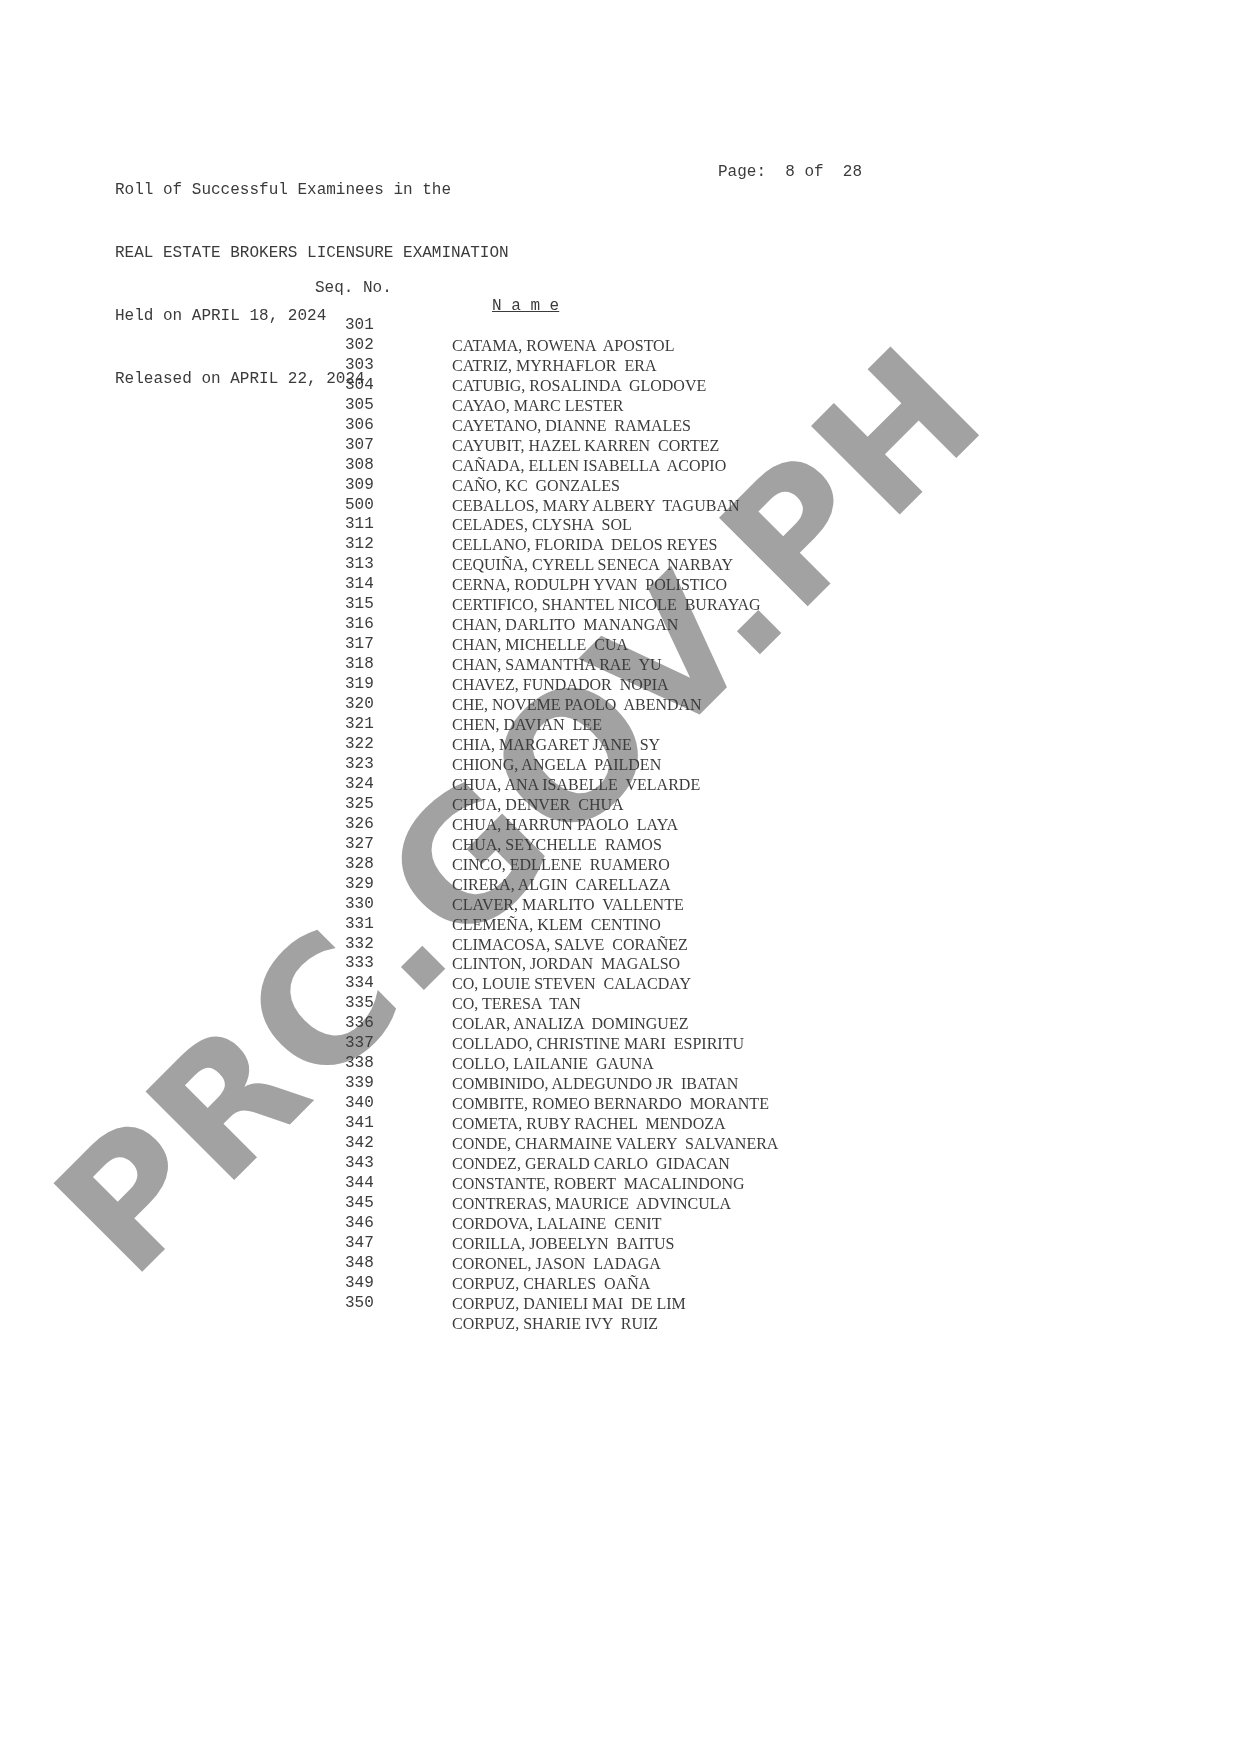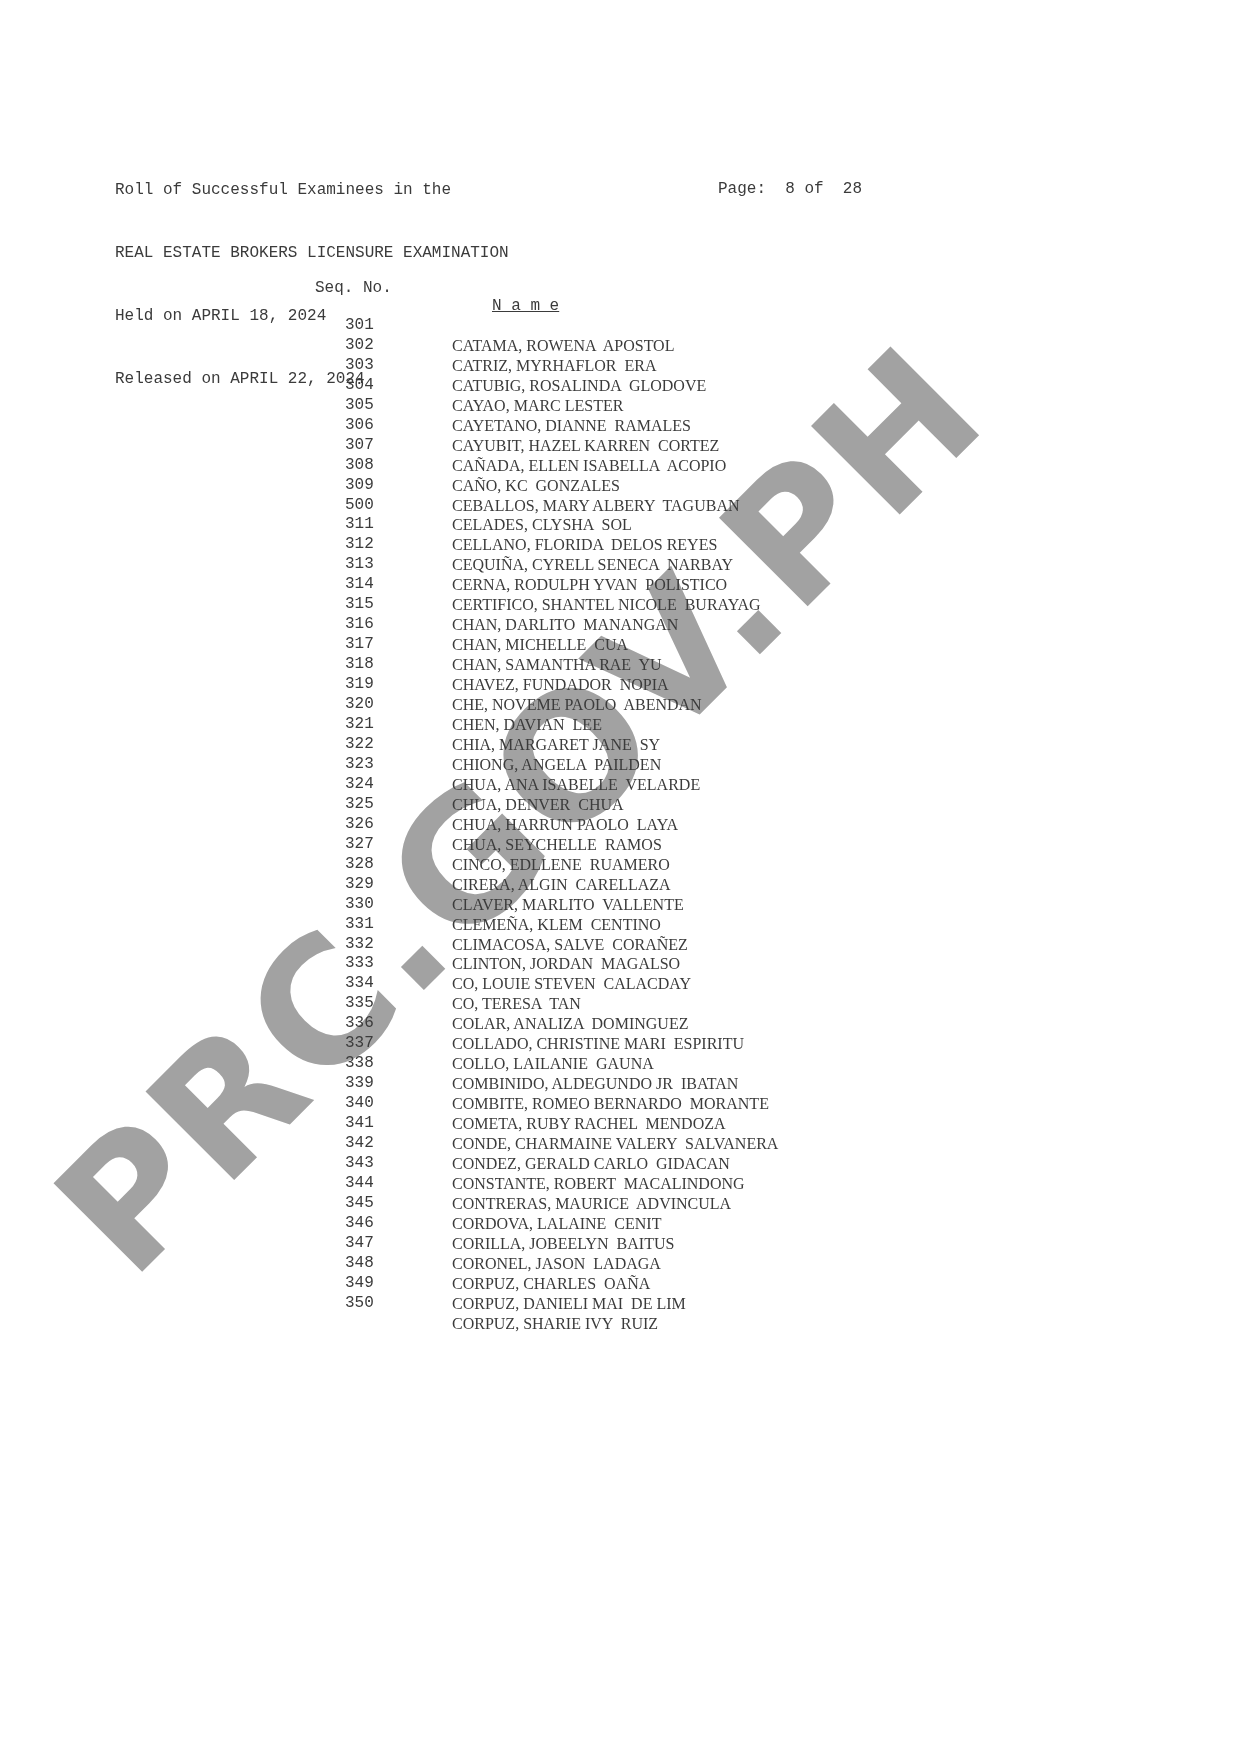--- a/index.html
+++ b/index.html
@@ -40,21 +40,21 @@
     position: absolute;
     left: 115px;
     top: 138px;
     font-size: 16px;
     line-height: 21px;
     white-space: pre;
   }
   .page-indicator {
     position: absolute;
     left: 718px;
-    top: 180px;
+    top: 163px;
     font-size: 16px;
     white-space: pre;
   }
   .col-headers {
     position: absolute;
     top: 261px;
     left: 0;
     width: 100%;
     font-size: 16px;
     white-space: pre;

